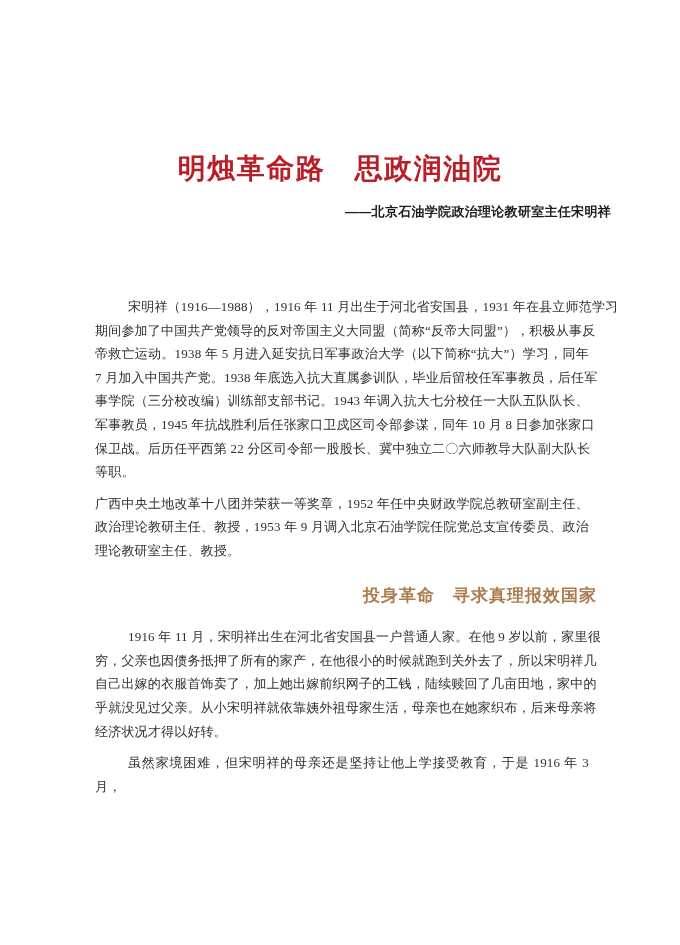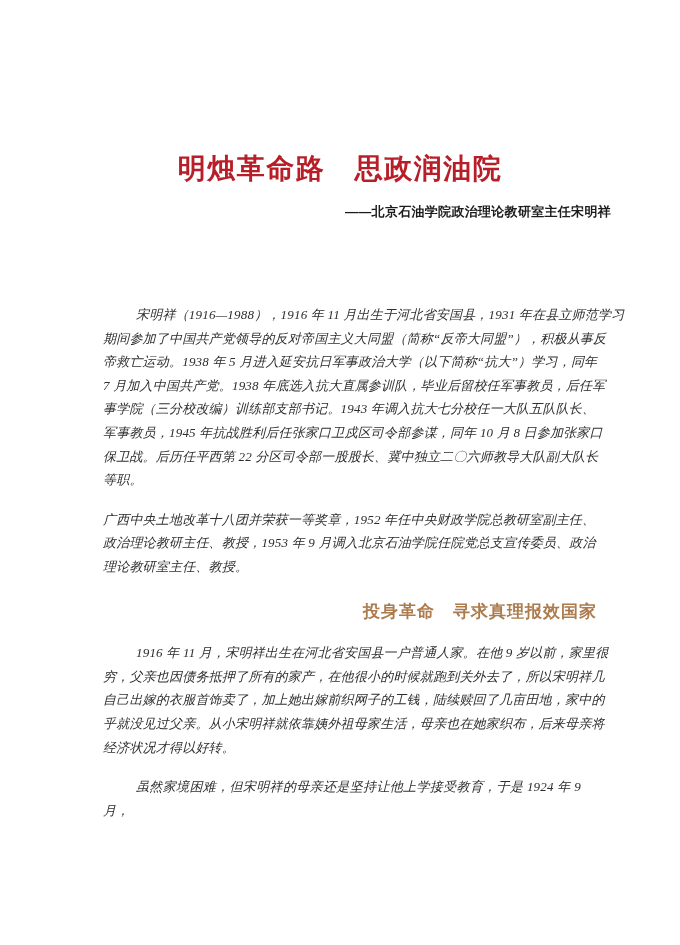--- a/index.html
+++ b/index.html
@@ -39,21 +39,21 @@
   .body {
     position: absolute;
     top: 287px;
     left: 87px;
     width: 510px;
     font-size: 13px;
     line-height: 23.6px;
     letter-spacing: 0.2px;
     color: #2e2e2e;
   }
-  .para { margin: 16px; font-style: italic; }
+  .para { margin: 8px; }
   .line {
     text-align: justify;
     text-align-last: justify;
     white-space: nowrap;
   }
   .line.first { text-indent: 33px; }
   .line.last  { text-align-last: left; white-space: normal; }
   .heading {
     margin: 21px 0 18px 0;
     text-align: right;
@@ -88,16 +88,16 @@
       </div>
       <div class="heading">投身革命　寻求真理报效国家</div>
       <div class="para">
         <div class="line first">1916 年 11 月，宋明祥出生在河北省安国县一户普通人家。在他 9 岁以前，家里很</div>
         <div class="line">穷，父亲也因债务抵押了所有的家产，在他很小的时候就跑到关外去了，所以宋明祥几</div>
         <div class="line">自己出嫁的衣服首饰卖了，加上她出嫁前织网子的工钱，陆续赎回了几亩田地，家中的</div>
         <div class="line">乎就没见过父亲。从小宋明祥就依靠姨外祖母家生活，母亲也在她家织布，后来母亲将</div>
         <div class="line last">经济状况才得以好转。</div>
       </div>
       <div class="para">
-        <div class="line first last">虽然家境困难，但宋明祥的母亲还是坚持让他上学接受教育，于是 1924 年 9 月，</div>
+        <div class="line first last">虽然家境困难，但宋明祥的母亲还是坚持让他上学接受教育，于是 1916 年 3 月，</div>
       </div>
     </div>
 </div>
 
 </body></html>

